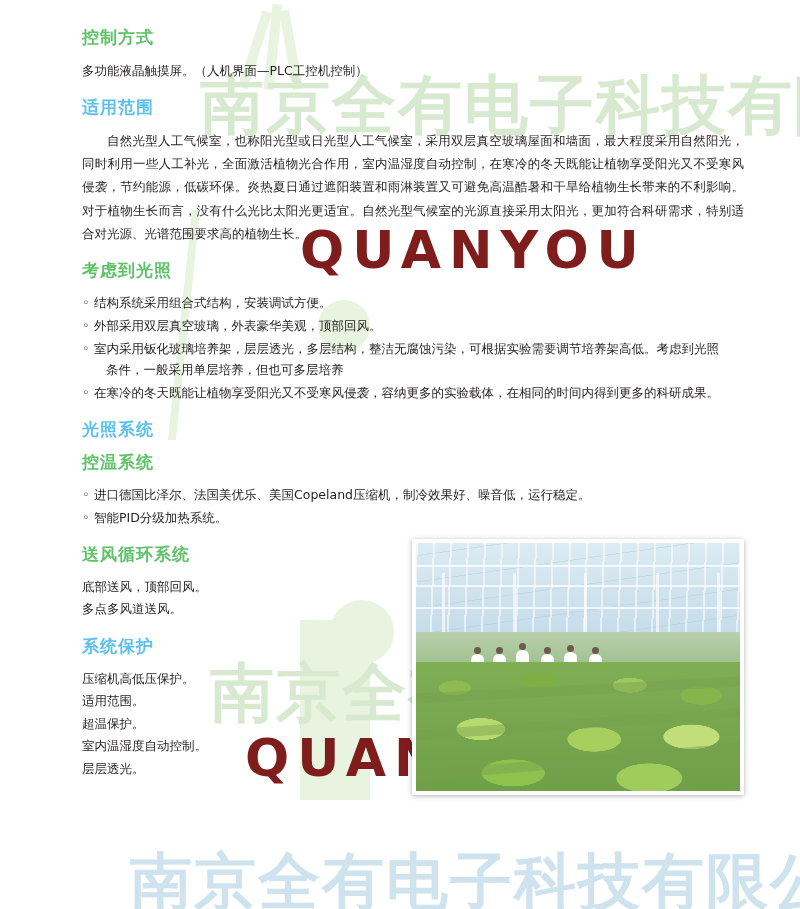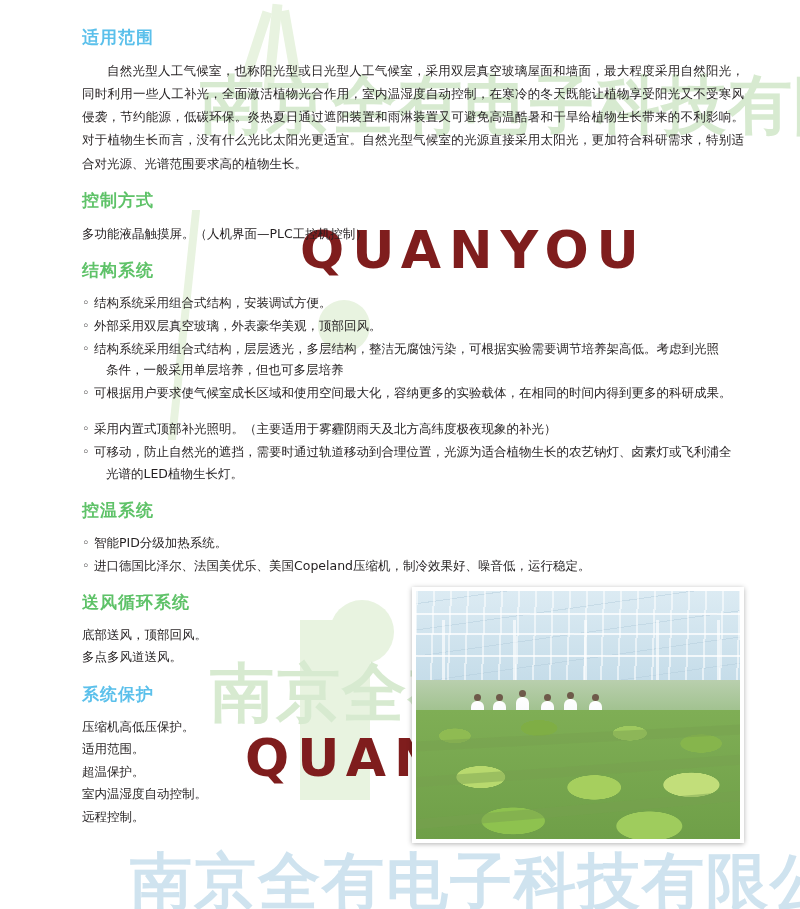--- a/index.html
+++ b/index.html
@@ -213,77 +213,71 @@
   <div class="wm-text wm-big" style="left:200px; top:62px;">南京全有电子科技有限公司</div>
   <div class="wm-text wm-mid" style="left:300px; top:220px;">QUANYOU</div>
   <div class="wm-text wm-mid" style="left:245px; top:728px;">QUANYOU</div>
   <div class="wm-text wm-big" style="left:210px; top:650px;">南京全有电子科</div>
   <div class="wm-text wm-bottom" style="left:130px; top:840px;">南京全有电子科技有限公司</div>
 </div>
 
 <div id="content">
 
   <section class="section">
+    <h2 class="sec-title green">控制方式</h2>
+    <p class="para">多功能液晶触摸屏。（人机界面—PLC工控机控制）</p>
+  </section>
+
+  <section class="section">
     <h2 class="sec-title">适用范围</h2>
     <p class="para indent">自然光型人工气候室，也称阳光型或日光型人工气候室，采用双层真空玻璃屋面和墙面，最大程度采用自然阳光，同时利用一些人工补光，全面激活植物光合作用，室内温湿度自动控制，在寒冷的冬天既能让植物享受阳光又不受寒风侵袭，节约能源，低碳环保。炎热夏日通过遮阳装置和雨淋装置又可避免高温酷暑和干旱给植物生长带来的不利影响。对于植物生长而言，没有什么光比太阳光更适宜。自然光型气候室的光源直接采用太阳光，更加符合科研需求，特别适合对光源、光谱范围要求高的植物生长。</p>
   </section>
 
   <section class="section">
-    <h2 class="sec-title green">控制方式</h2>
-    <p class="para">多功能液晶触摸屏。（人机界面—PLC工控机控制）</p>
-  </section>
-
-  <section class="section">
-    <h2 class="sec-title green">结构系统</h2>
+    <h2 class="sec-title green">考虑到光照</h2>
     <ul class="bullets">
       <li><span>结构系统采用组合式结构，安装调试方便。</span></li>
       <li><span>外部采用双层真空玻璃，外表豪华美观，顶部回风。</span></li>
       <li>
-        <span>结构系统采用组合式结构，层层透光，多层结构，整洁无腐蚀污染，可根据实验需要调节培养架高低。考虑到光照</span>
+        <span>室内采用钣化玻璃培养架，层层透光，多层结构，整洁无腐蚀污染，可根据实验需要调节培养架高低。考虑到光照</span>
         <span class="cont">条件，一般采用单层培养，但也可多层培养</span>
       </li>
-      <li><span>可根据用户要求使气候室成长区域和使用空间最大化，容纳更多的实验载体，在相同的时间内得到更多的科研成果。</span></li>
+      <li><span>在寒冷的冬天既能让植物享受阳光又不受寒风侵袭，容纳更多的实验载体，在相同的时间内得到更多的科研成果。</span></li>
     </ul>
   </section>
 
   <section class="section">
-    <ul class="bullets">
-      <li><span>采用内置式顶部补光照明。（主要适用于雾霾阴雨天及北方高纬度极夜现象的补光）</span></li>
-      <li>
-        <span>可移动，防止自然光的遮挡，需要时通过轨道移动到合理位置，光源为适合植物生长的农艺钠灯、卤素灯或飞利浦全</span>
-        <span class="cont">光谱的LED植物生长灯。</span>
-      </li>
-    </ul>
+    <h2 class="sec-title">光照系统</h2>
   </section>
 
   <section class="section">
     <h2 class="sec-title green">控温系统</h2>
     <ul class="bullets">
+      <li><span>进口德国比泽尔、法国美优乐、美国Copeland压缩机，制冷效果好、噪音低，运行稳定。</span></li>
       <li><span>智能PID分级加热系统。</span></li>
-      <li><span>进口德国比泽尔、法国美优乐、美国Copeland压缩机，制冷效果好、噪音低，运行稳定。</span></li>
     </ul>
   </section>
 
   <section class="section">
     <h2 class="sec-title green">送风循环系统</h2>
     <div class="plain-lines" style="margin-bottom:14px;">
       <p>底部送风，顶部回风。</p>
       <p>多点多风道送风。</p>
     </div>
   </section>
 
   <section class="section split">
     <div class="split-left">
       <h2 class="sec-title">系统保护</h2>
       <div class="plain-lines">
         <p>压缩机高低压保护。</p>
         <p>适用范围。</p>
         <p>超温保护。</p>
         <p>室内温湿度自动控制。</p>
-        <p>远程控制。</p>
+        <p>层层透光。</p>
       </div>
     </div>
 
     <figure class="photo-wrap" style="margin:0; margin-top:-96px; margin-left:auto;">
       <div class="photo">
         <div class="ph-roof"></div>
         <div class="ph-truss" style="top:9%;"></div>
         <div class="ph-truss" style="top:17%;"></div>
         <div class="ph-truss" style="top:26%;"></div>
         <div class="ph-pillar" style="left:8%;"></div>

